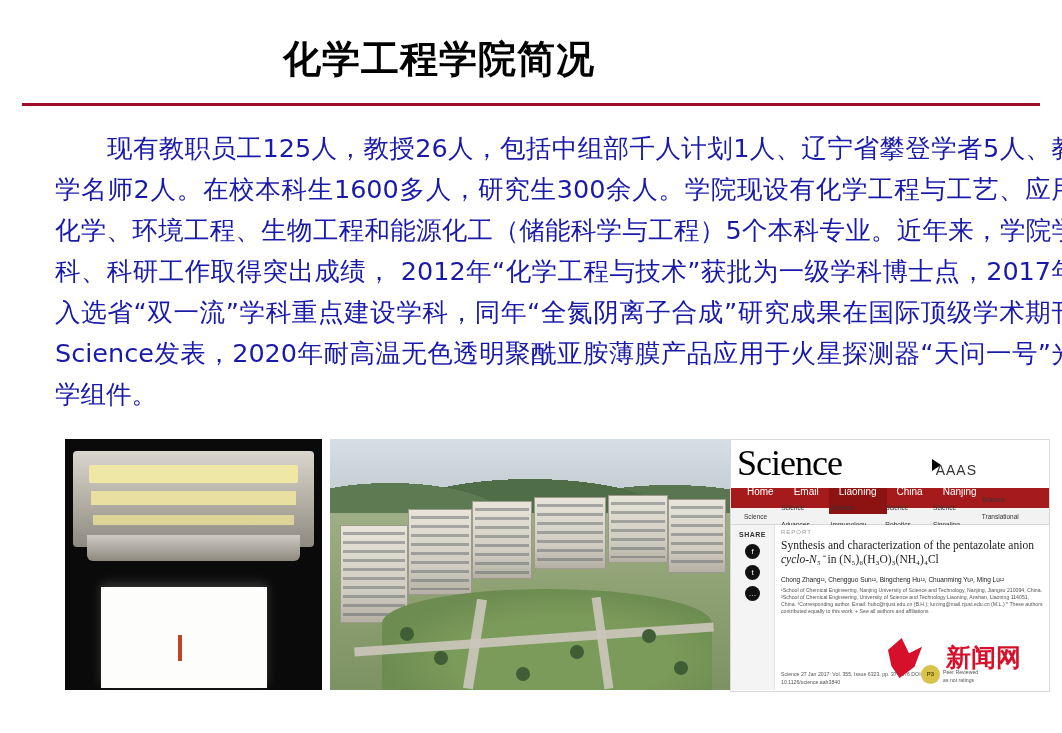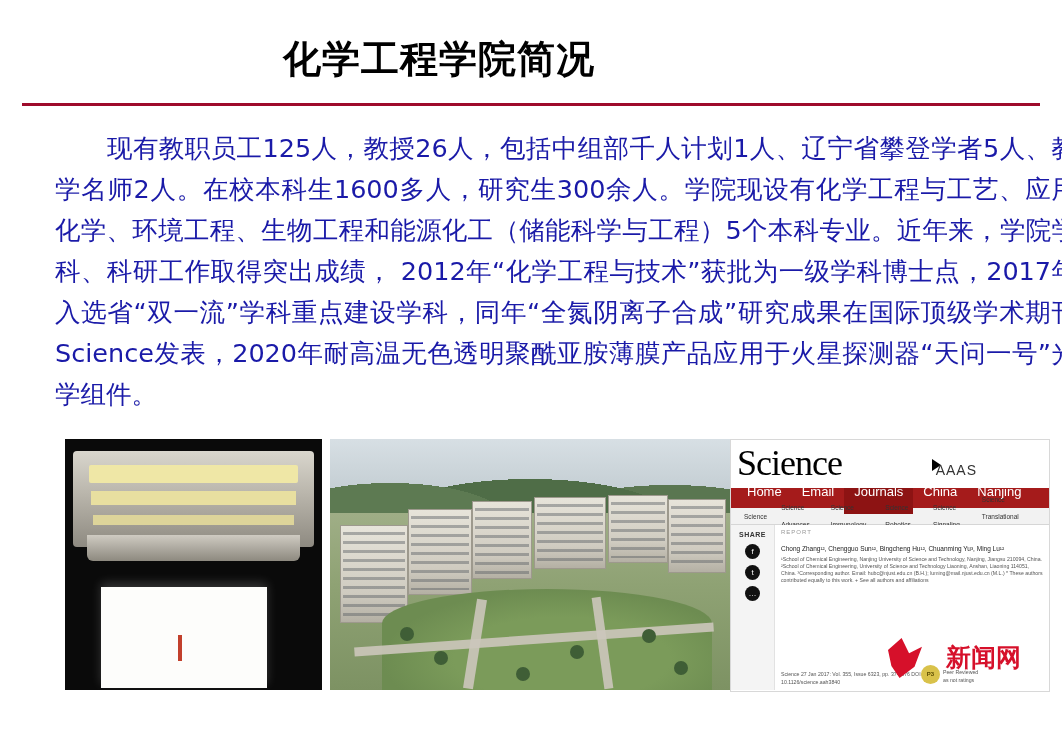--- a/index.html
+++ b/index.html
@@ -231,21 +231,21 @@
   .sci-navbar {
     display: flex;
     align-items: center;
     height: 20px;
     background: #a51b1b;
     padding-left: 6px;
     box-sizing: border-box;
   }
   .sci-navbar .nav-item {
     color: #ffffff;
-    font-size: 13px;
+    font-size: 10px;
     font-family: "Liberation Sans", sans-serif;
     padding: 0 10px;
     line-height: 20px;
     height: 32px;
   }
   .sci-navbar .nav-item.active {
     background: #8d1313;
   }
   .sci-subnav {
     display: flex;
@@ -436,21 +436,21 @@
 
       <div class="sci-masthead">
         <div class="sci-logo">Science</div>
         <div class="sci-aaas-mark"></div>
         <div class="sci-aaas">AAAS</div>
       </div>
 
       <div class="sci-navbar">
         <div class="nav-item">Home</div>
         <div class="nav-item">Email</div>
-        <div class="nav-item active">Journals</div>
+        <div class="nav-item active">Liaoning</div>
         <div class="nav-item">China</div>
         <div class="nav-item">Nanjing</div>
       </div>
 
       <div class="sci-subnav">
         <div class="sub-item">Science</div>
         <div class="sub-item">Science Advances</div>
         <div class="sub-item">Science Immunology</div>
         <div class="sub-item">Science Robotics</div>
         <div class="sub-item">Science Signaling</div>
@@ -461,20 +461,23 @@
 
         <div class="sci-share">
           <div class="sci-share-label">SHARE</div>
           <div class="sci-share-icon">f</div>
           <div class="sci-share-icon">t</div>
           <div class="sci-share-icon">…</div>
         </div>
 
         <div class="sci-article">
           <div class="sci-report-tag">REPORT</div>
+          <div class="sci-headline">
+            <span>Synthesis and characterization of the pentazolate anion </span><i>cyclo-N₅⁻</i><span> in (N₅)₆(H₃O)₃(NH₄)₄Cl</span>
+          </div>
           <div class="sci-authors">Chong Zhang¹², Chengguo Sun¹², Bingcheng Hu¹², Chuanming Yu³, Ming Lu¹²</div>
           <div class="sci-affil">¹School of Chemical Engineering, Nanjing University of Science and Technology, Nanjing, Jiangsu 210094, China.
 ²School of Chemical Engineering, University of Science and Technology Liaoning, Anshan, Liaoning 114051, China.
 ³Corresponding author. Email: hubc@njust.edu.cn (B.H.); luming@mail.njust.edu.cn (M.L.)
 * These authors contributed equally to this work.
 + See all authors and affiliations</div>
         </div>
 
         <div class="sci-meta">Science  27 Jan 2017:
 Vol. 355, Issue 6323, pp. 374-376

